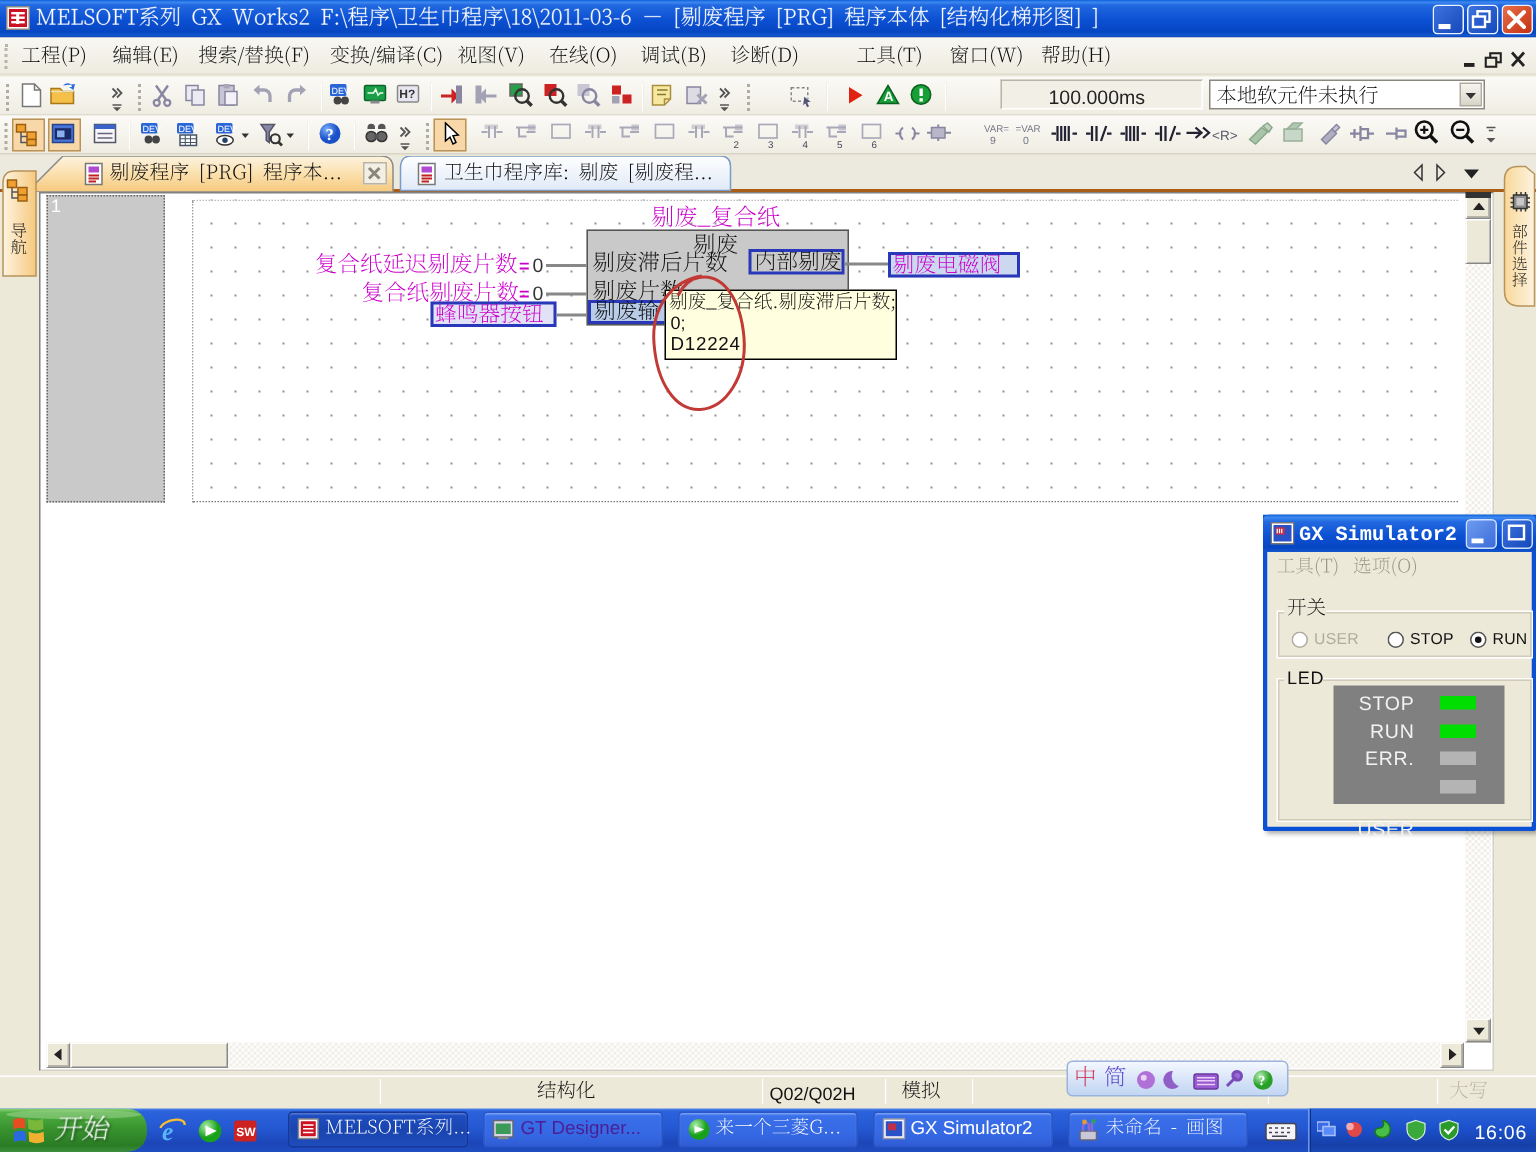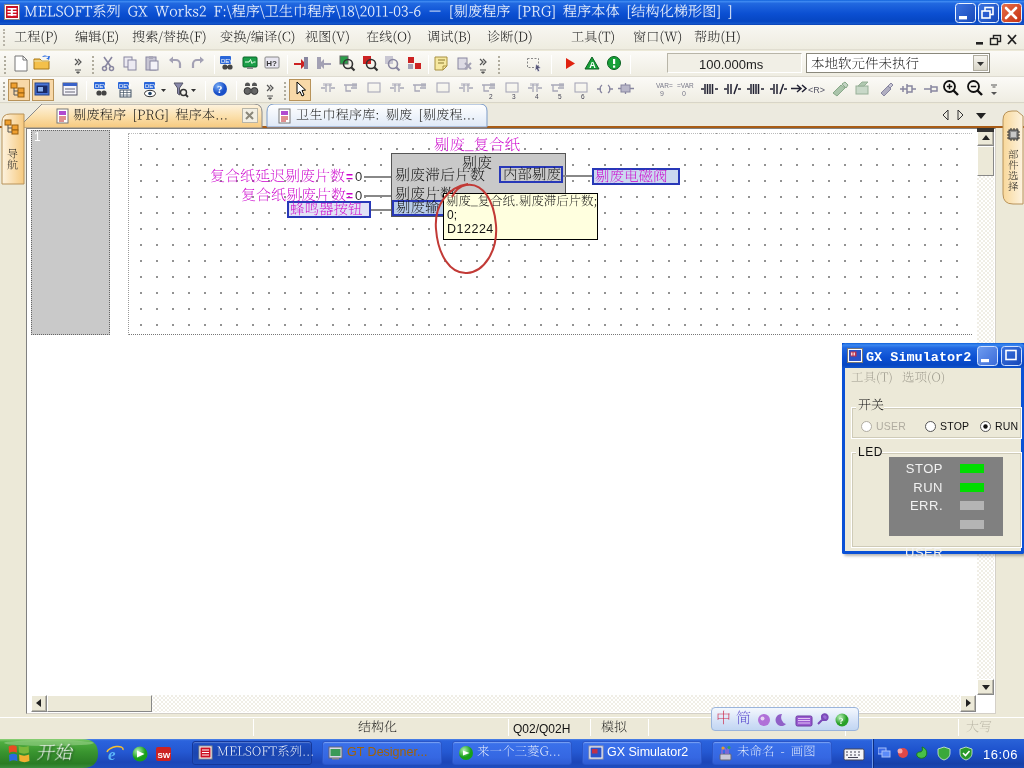--- a/index.html
+++ b/index.html
@@ -1028,21 +1028,21 @@
       <use href="#g64" x="7133"></use>
       <use href="#g64" x="7456"></use>
     </g>
   </svg>
 <div style="position:absolute;left:322px;top:741px;width:120px;height:24px;background:linear-gradient(#5186f2 0%,#3a70ea 8%,#3567e2 70%,#2e5cd4 100%);border:1px solid #2a56c8;border-radius:3px;box-shadow:inset 0 1px 1px rgba(255,255,255,0.25);z-index:21;"></div>
 <svg style="position:absolute;left:328px;top:745px;z-index:22" width="16" height="16">
     <rect x="1" y="2" width="13" height="11" fill="#d8d8e8" stroke="#667"></rect>
     <rect x="2.5" y="4" width="10" height="7" fill="#3a9a58"></rect>
     <rect x="4" y="13" width="7" height="1.5" fill="#888"></rect>
   </svg>
-<div style="position:absolute;left:347px;top:745px;font:normal 12.5px 'Liberation Sans',sans-serif;color:#a16207;letter-spacing:0;white-space:nowrap;z-index:22;">GT Designer...</div>
+<div style="position:absolute;left:347px;top:745px;font:normal 12.5px 'Liberation Sans',sans-serif;color:#4c1d95;letter-spacing:0;white-space:nowrap;z-index:22;">GT Designer...</div>
 <div style="position:absolute;left:452px;top:741px;width:120px;height:24px;background:linear-gradient(#5186f2 0%,#3a70ea 8%,#3567e2 70%,#2e5cd4 100%);border:1px solid #2a56c8;border-radius:3px;box-shadow:inset 0 1px 1px rgba(255,255,255,0.25);z-index:21;"></div>
 <svg style="position:absolute;left:458px;top:745px;z-index:22" width="16" height="16">
     <circle cx="8" cy="8" r="7" fill="url(#tqg)"></circle>
     <defs>
       <radialGradient id="tqg" cx="0.35" cy="0.3">
         <stop offset="0" stop-color="#b0f0b0"></stop>
         <stop offset="1" stop-color="#18a018"></stop>
       </radialGradient>
     </defs>
     <path d="M5,5.5 L11.5,8 L5,10.5 z" fill="#fff"></path>

